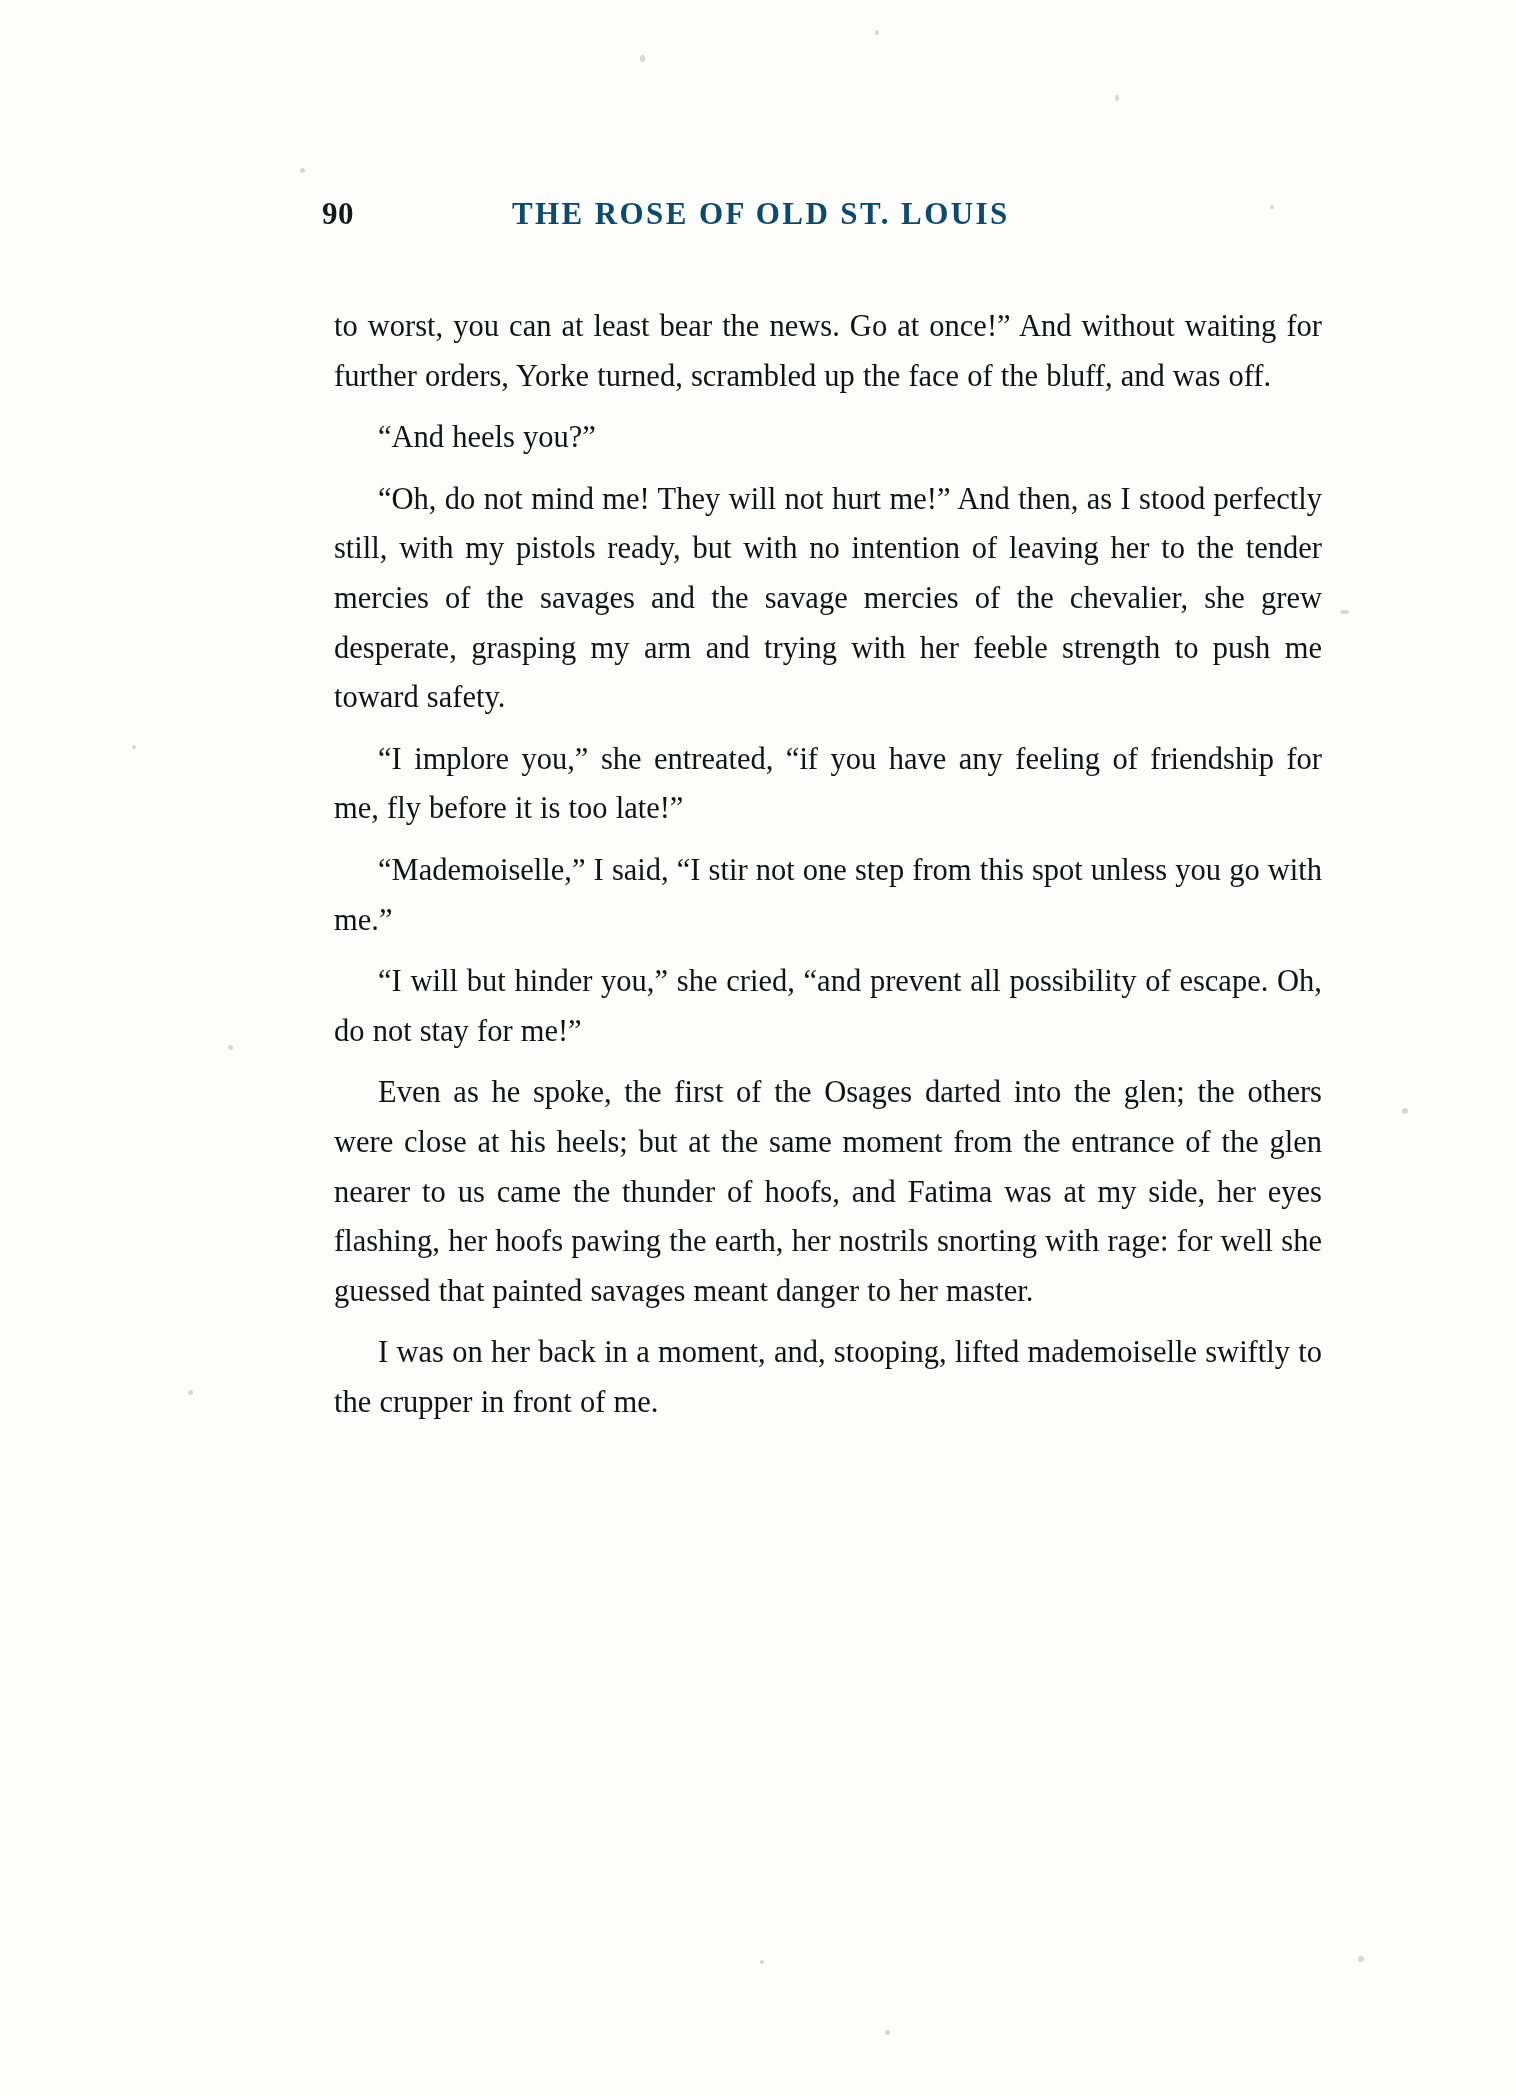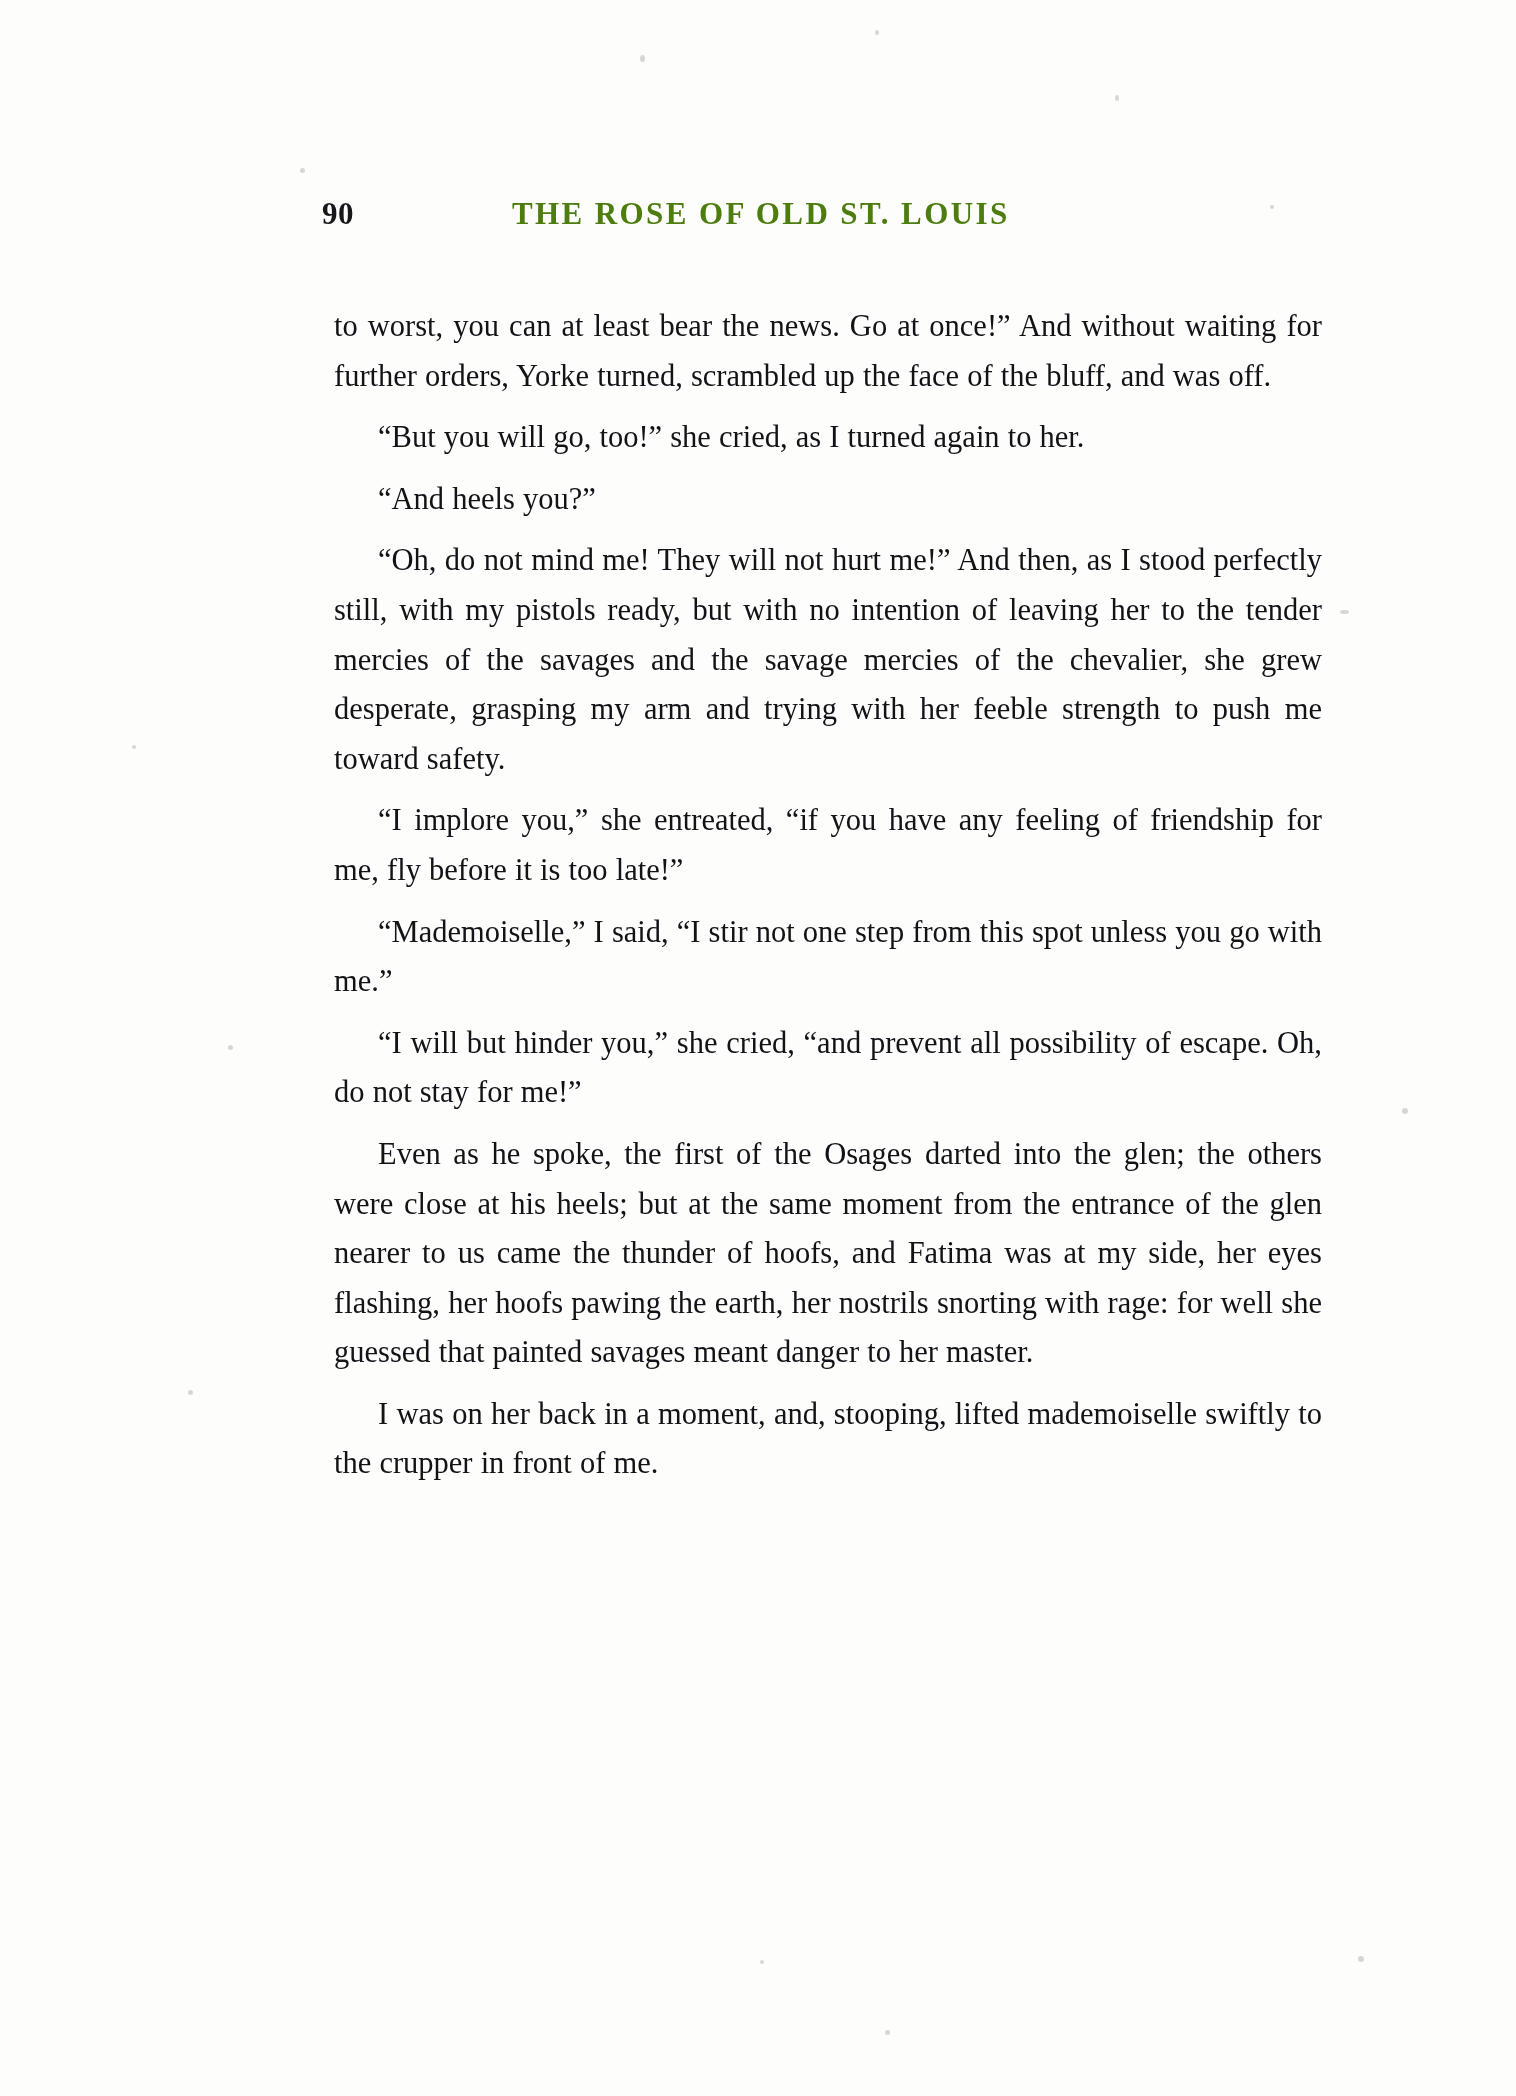--- a/index.html
+++ b/index.html
@@ -43,21 +43,21 @@
     color: #15171a;
   }
 
   .running-head {
     position: absolute;
     left: 190px;
     top: 0;
     font-size: 31px;
     letter-spacing: 2.4px;
     font-weight: 600;
-    color: #4d7c0f;
+    color: #0c4a6e;
     white-space: nowrap;
   }
 
   .body-text {
     position: absolute;
     top: 290px;
     left: 322px;
     width: 1012px;
     font-size: 30.5px;
     line-height: 49.6px;
@@ -91,21 +91,20 @@
 
 <div class="page">
 
   <div class="page-header">
     <span class="folio">90</span>
     <span class="running-head">THE ROSE OF OLD ST. LOUIS</span>
   </div>
 
   <div class="body-text">
     <p class="para no-indent">to worst, you can at least bear the news.  Go at once!” And without waiting for further orders, Yorke turned, scrambled up the face of the bluff, and was off.</p>
-    <p class="para">“But you will go, too!” she cried, as I turned again to her.</p>
     <p class="para">“And heels you?”</p>
     <p class="para">“Oh, do not mind me!  They will not hurt me!” And then, as I stood perfectly still, with my pistols ready, but with no intention of leaving her to the tender mercies of the savages and the savage mercies of the chevalier, she grew desperate, grasping my arm and trying with her feeble strength to push me toward safety.</p>
     <p class="para">“I implore you,” she entreated, “if you have any feeling of friendship for me, fly before it is too late!”</p>
     <p class="para">“Mademoiselle,” I said, “I stir not one step from this spot unless you go with me.”</p>
     <p class="para">“I will but hinder you,” she cried, “and prevent all possibility of escape.  Oh, do not stay for me!”</p>
     <p class="para">Even as he spoke, the first of the Osages darted into the glen; the others were close at his heels; but at the same moment from the entrance of the glen nearer to us came the thunder of hoofs, and Fatima was at my side, her eyes flashing, her hoofs pawing the earth, her nostrils snorting with rage: for well she guessed that painted savages meant danger to her master.</p>
     <p class="para">I was on her back in a moment, and, stooping, lifted mademoiselle swiftly to the crupper in front of me.</p>
   </div>
 
   <span class="speck" style="left:640px;  top:55px;   width:5px; height:7px;"></span>

